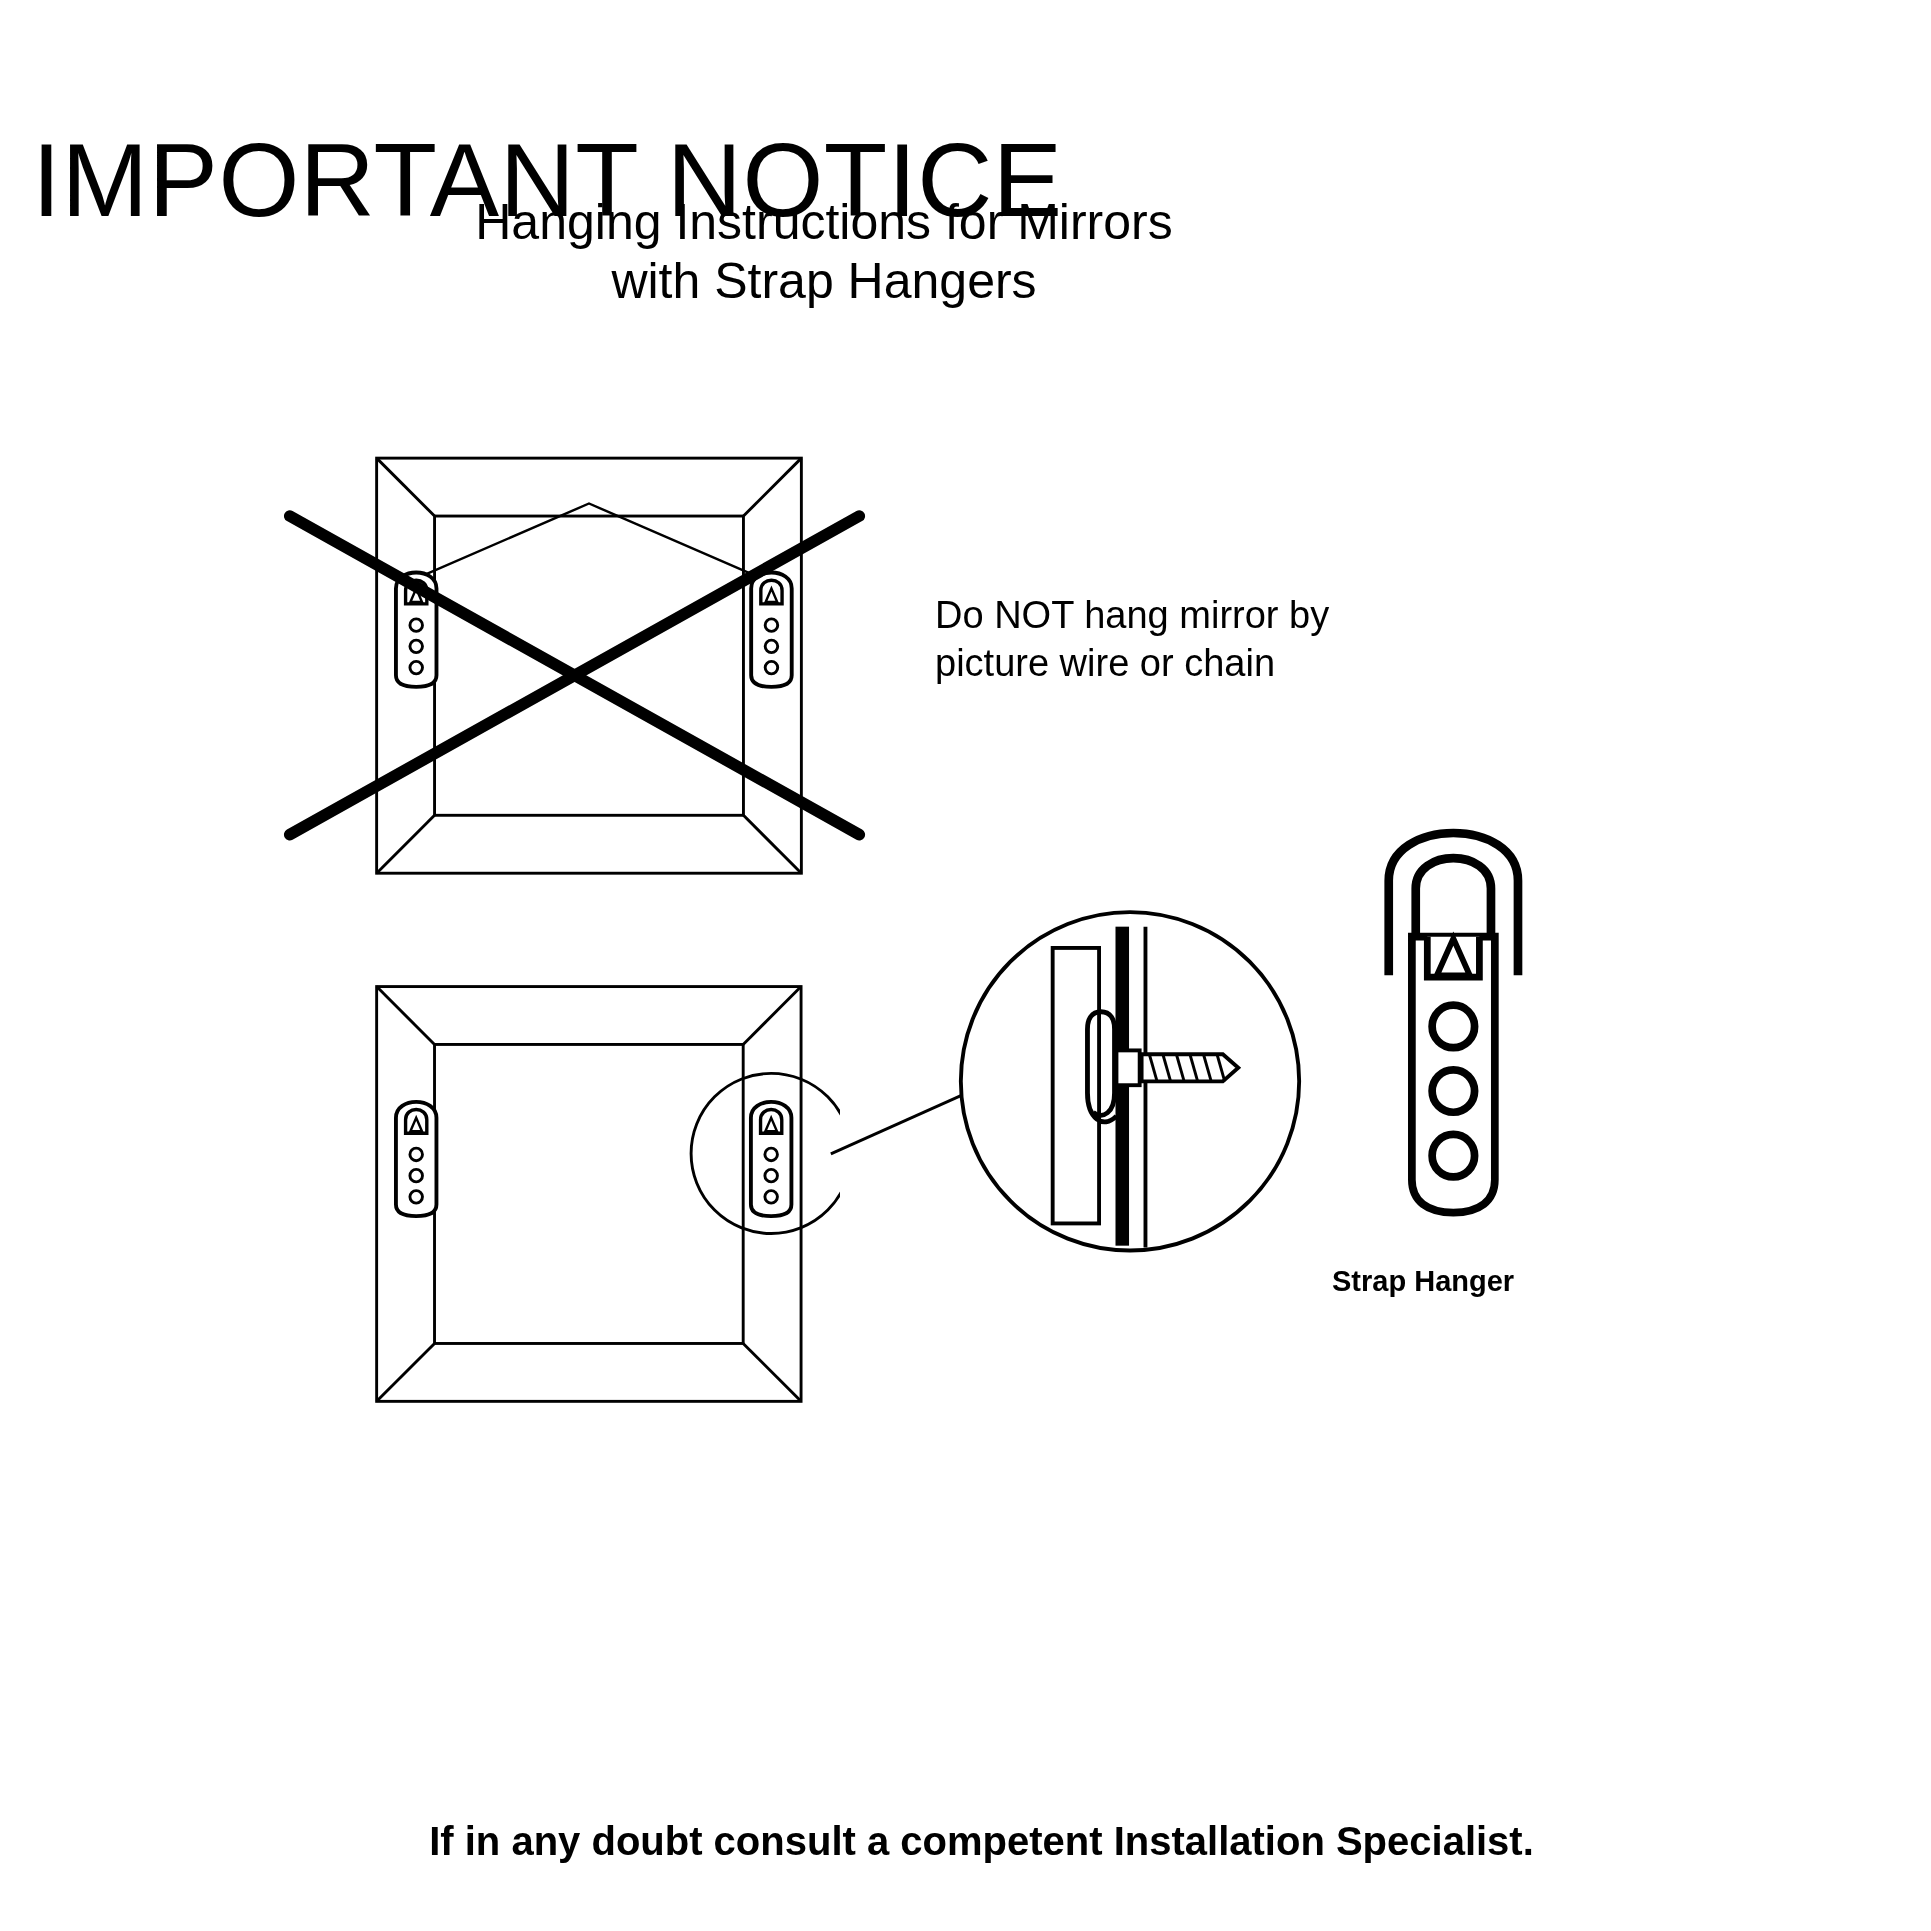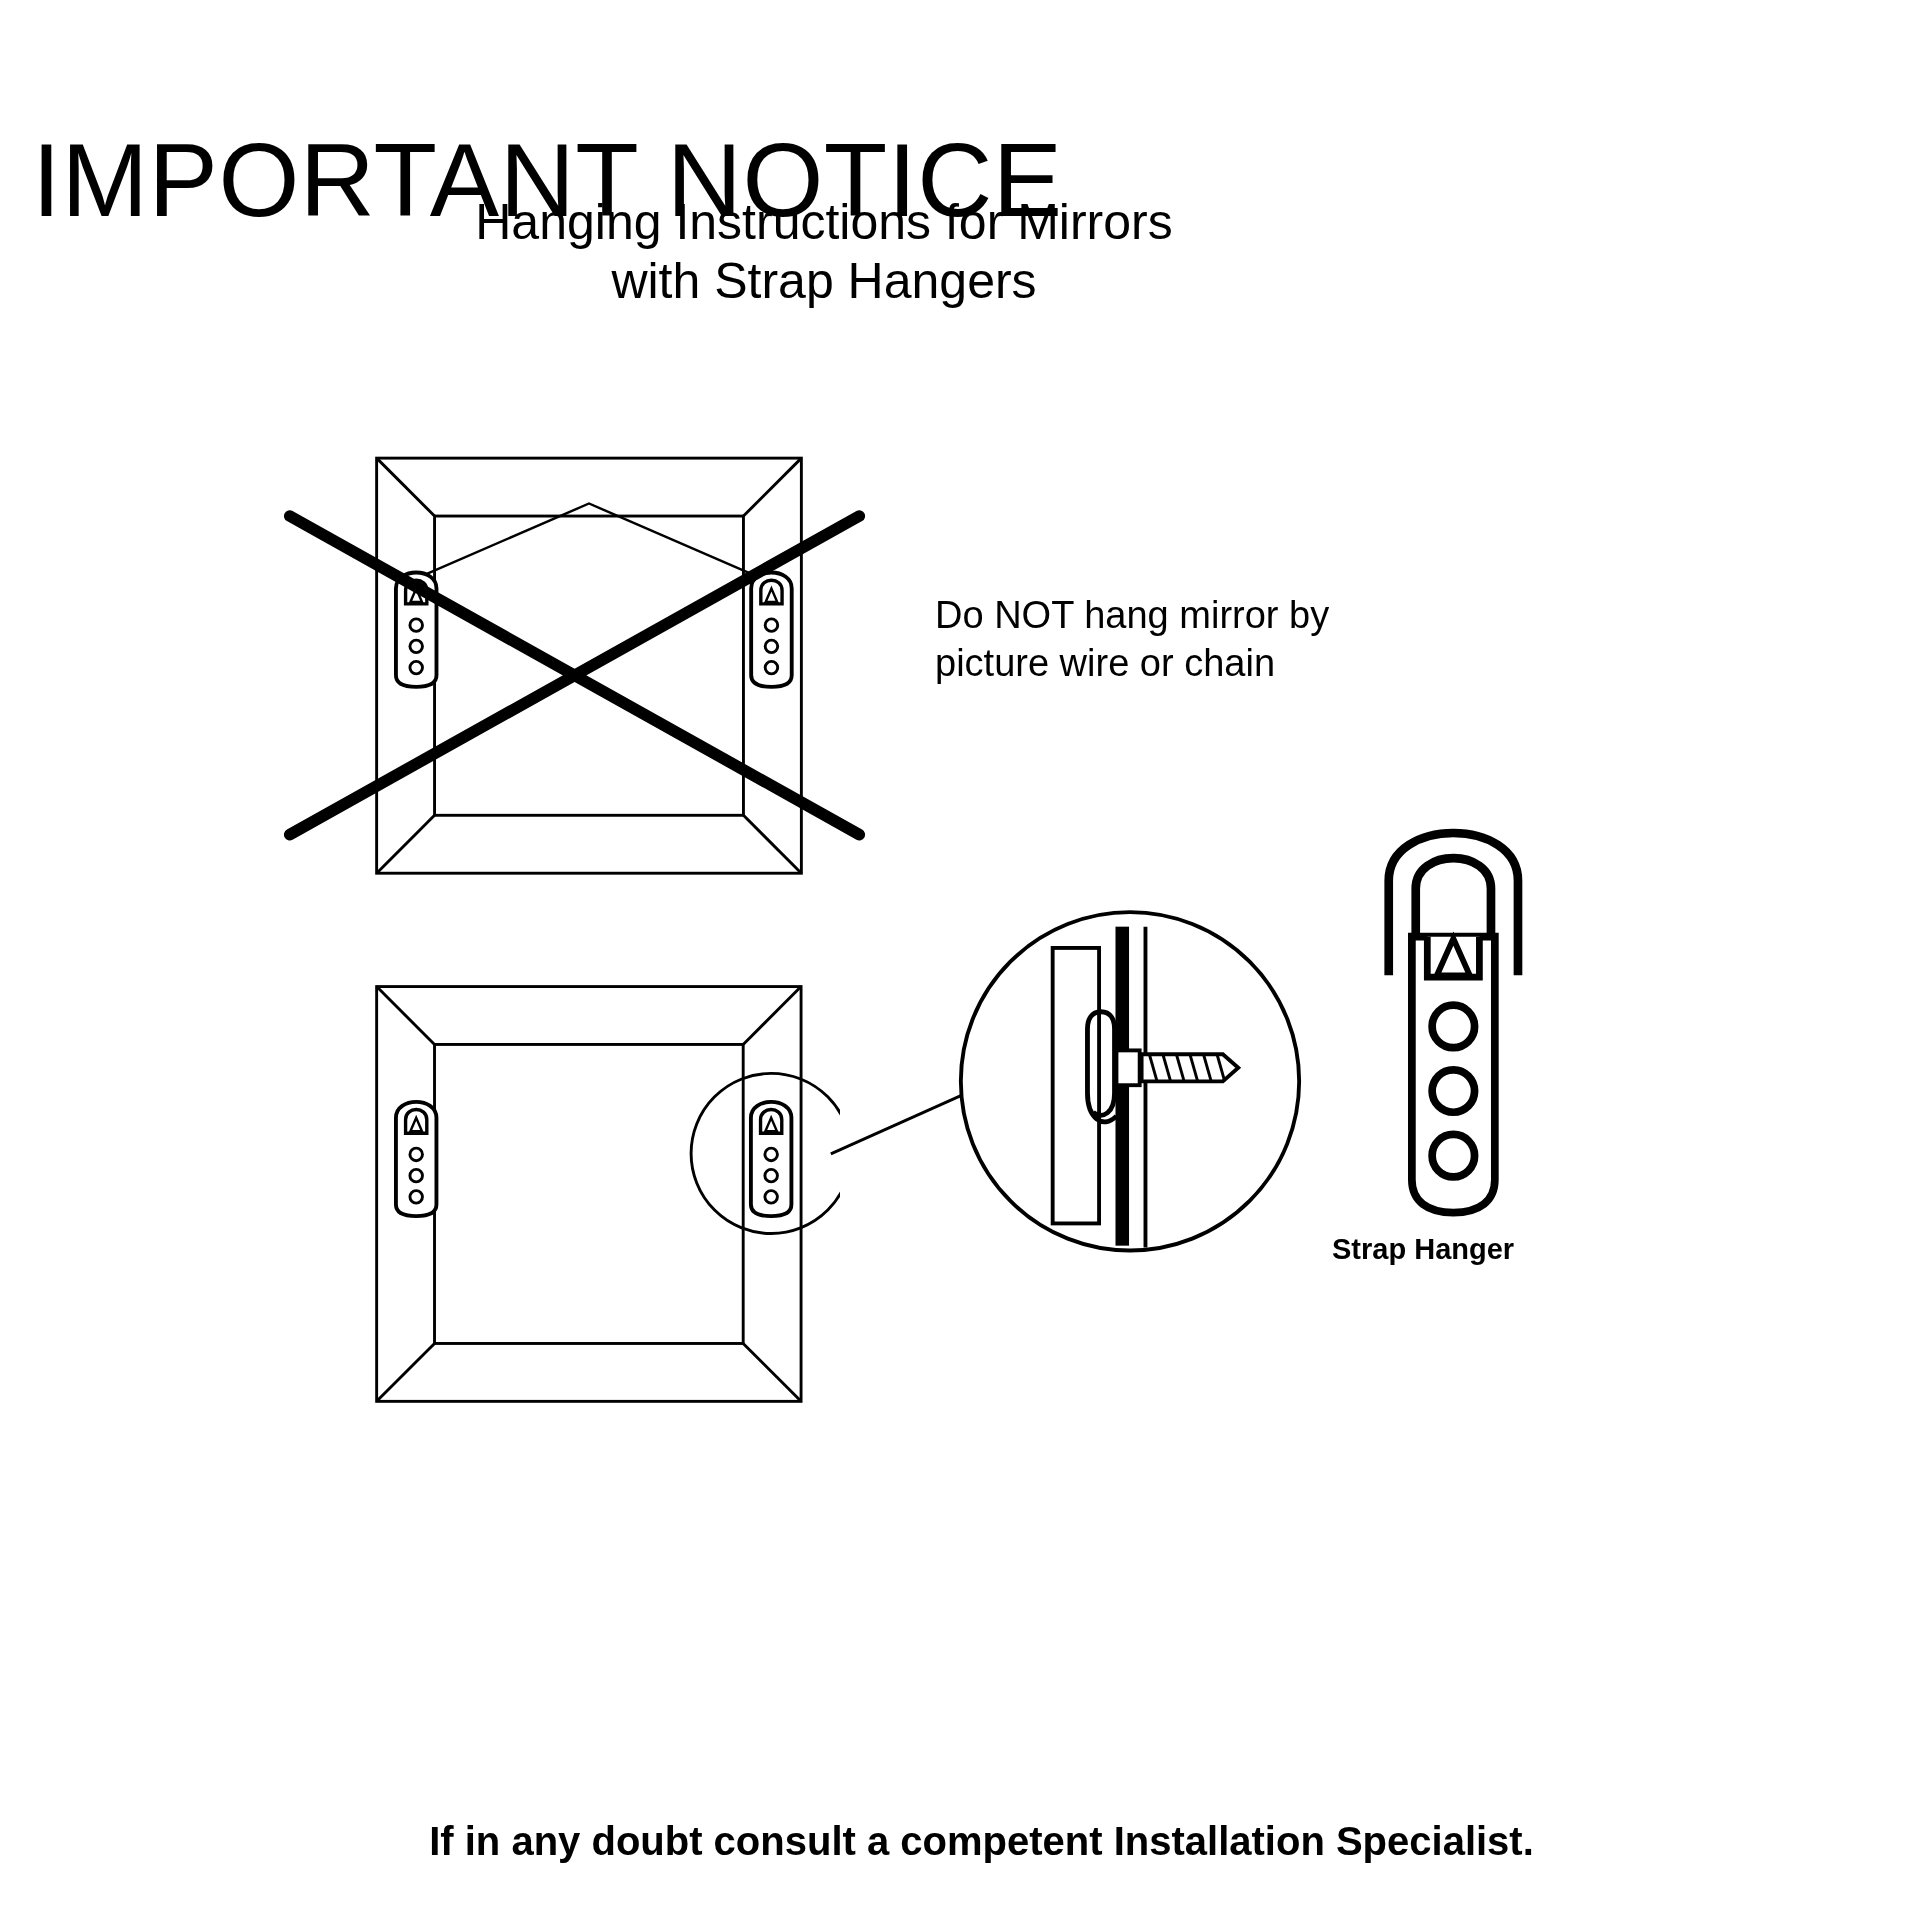--- a/index.html
+++ b/index.html
@@ -78,21 +78,21 @@
     left: 16px;
     top: 1817px;
     width: 1931px;
     text-align: center;
     font-weight: bold;
     font-size: 40px;
   }
   .label-strap {
     position: absolute;
     left: 1332px;
-    top: 1233px;
+    top: 1265px;
     font-size: 29px;
     font-weight: bold;
   }
 
   svg { display: block; }
   .dg { position: absolute; }
 </style>
 </head>
 <body>
 

